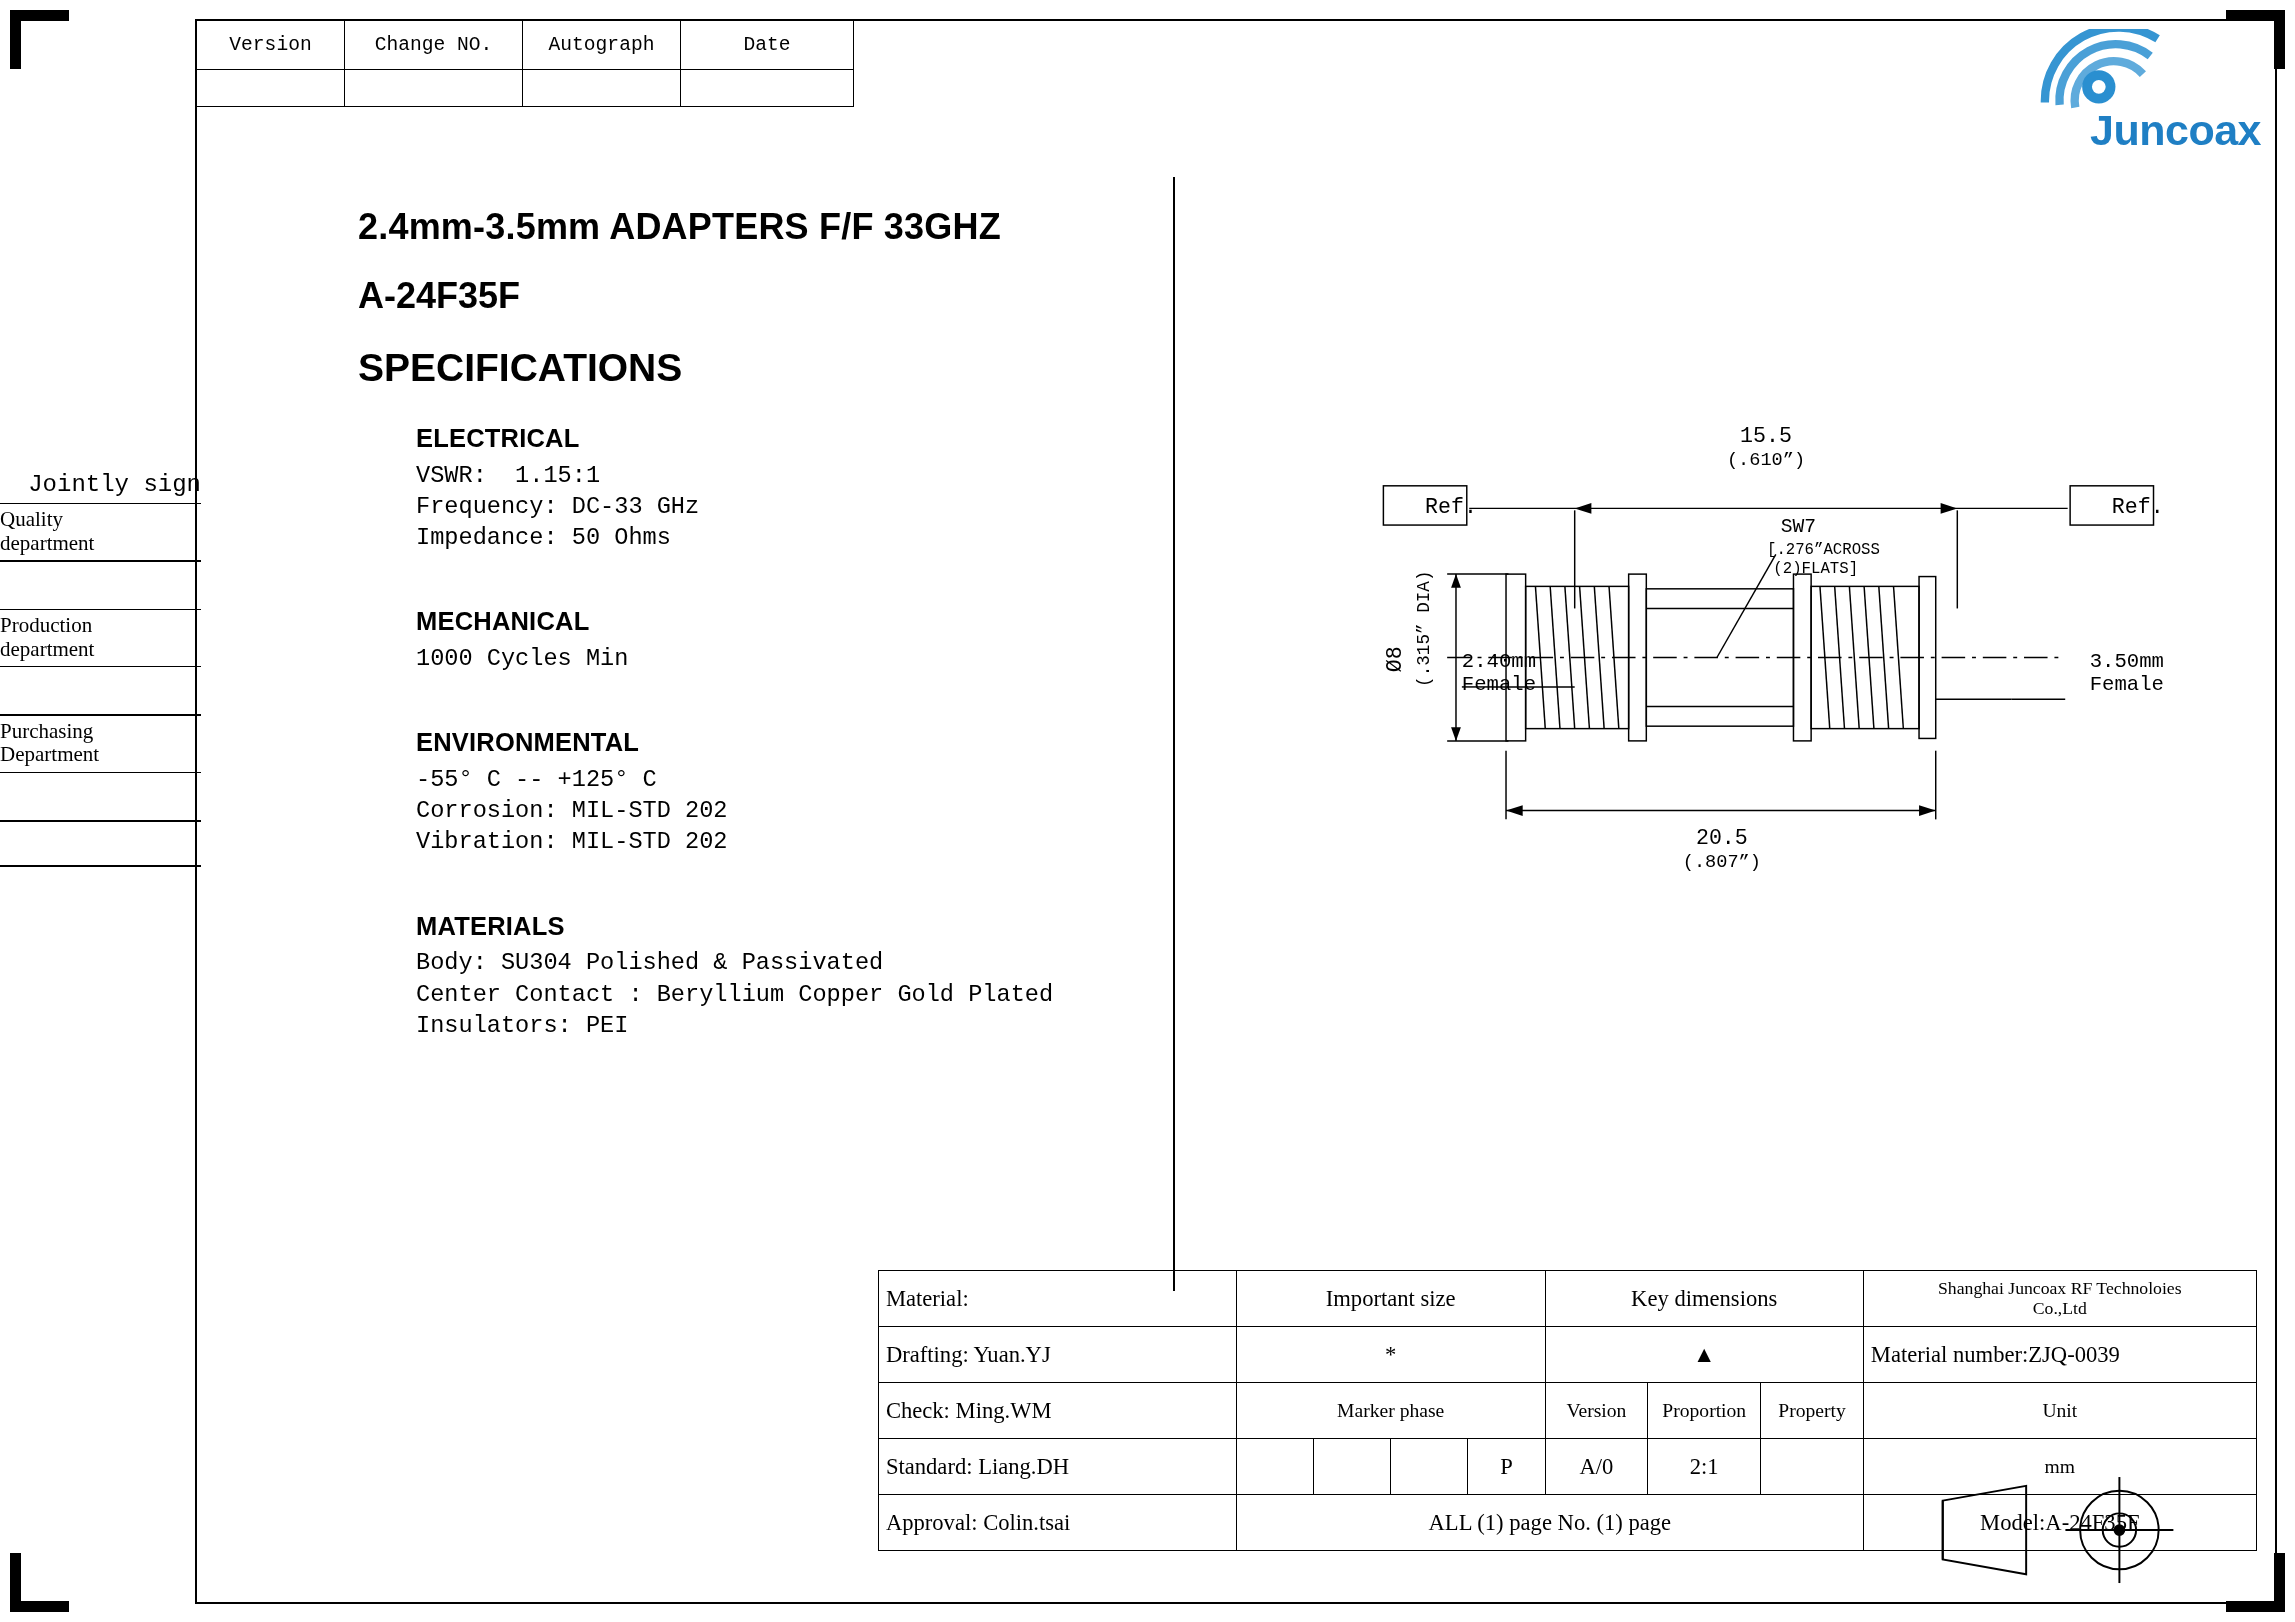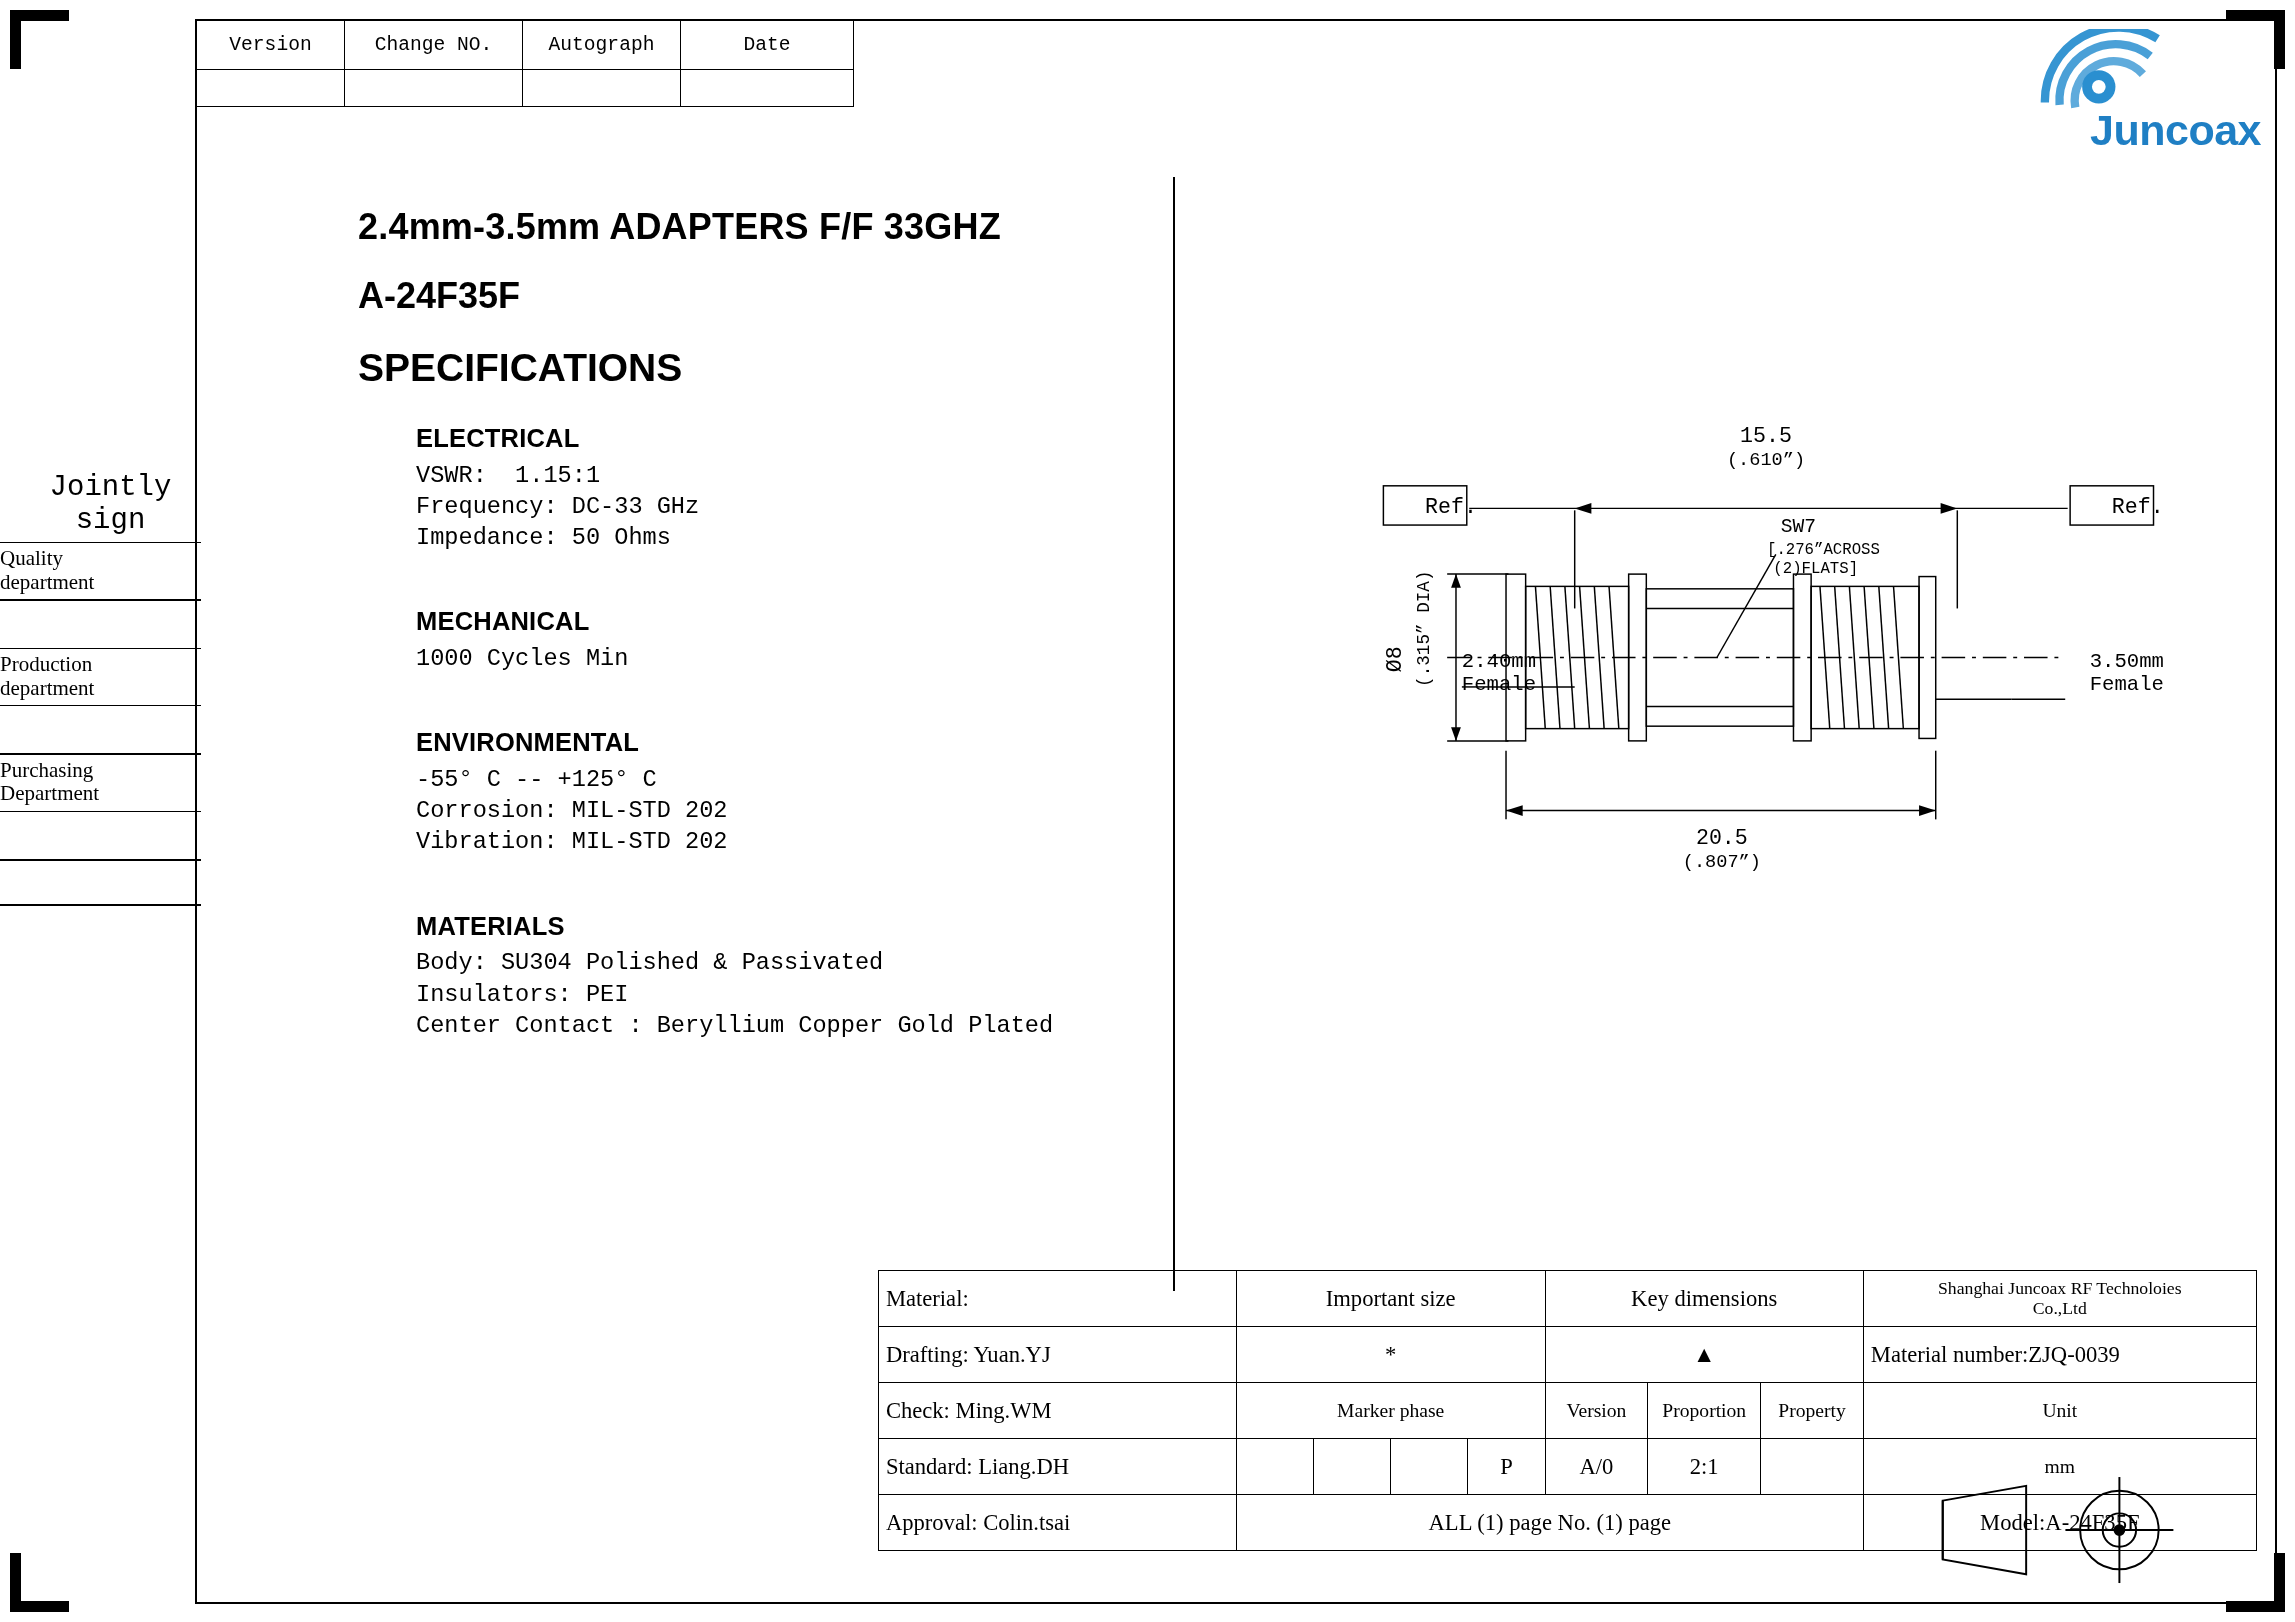--- a/index.html
+++ b/index.html
@@ -21,21 +21,21 @@
   .rev .r2 td{height:36px;}
 
   
   .logo{position:absolute;right:34px;top:29.4px;width:255px;height:128px;}
   .logo .word{position:absolute;left:0;bottom:2.9px;width:100%;text-align:right;
     font-family:"Liberation Sans",sans-serif;font-size:43px;font-weight:bold;color:#1f7fc4;letter-spacing:-0.5px;}
   .logo svg{position:absolute;right:59px;top:0;}
 
   
   .signcol{position:absolute;left:0;top:471px;width:201px;}
-  .signcol .title{font-family:"Liberation Mono",monospace;font-size:29px;text-align:center;padding-left:20px;}
+  .signcol .title{font-family:"Liberation Mono",monospace;font-size:24px;text-align:right;padding-left:20px;}
   .signcol .dept{font-family:"Liberation Serif",serif;font-size:21px;line-height:1.12;padding-top:3.9px;}
   .signcol .rule{height:1.5px;background:#000;margin-top:4.9px;}
   .signcol .gap{height:42px;}
 
   
   .spec{position:absolute;left:358px;top:206px;width:815px;}
   .h1{font-family:"Liberation Sans",sans-serif;font-size:36px;font-weight:bold;letter-spacing:0.2px;}
   .h2{font-family:"Liberation Sans",sans-serif;font-size:36px;font-weight:bold;margin-top:26.5px;}
   .h3{font-family:"Liberation Sans",sans-serif;font-size:39px;font-weight:bold;margin-top:29.4px;}
   .grp{margin-top:34px;padding-left:58px;}
@@ -168,22 +168,22 @@
         <div class="gline">-55° C -- +125° C</div>
         <div class="gline">Corrosion: MIL-STD 202</div>
         <div class="gline">Vibration: MIL-STD 202</div>
       </div>
     </div>
 
     <div class="grp" style="margin-top:54px;">
       <div class="ghead">MATERIALS</div>
       <div class="gblock">
         <div class="gline">Body: SU304 Polished &amp; Passivated</div>
+        <div class="gline">Center Contact : Beryllium Copper Gold Plated</div>
         <div class="gline">Insulators: PEI</div>
-        <div class="gline">Center Contact : Beryllium Copper Gold Plated</div>
       </div>
     </div>
   </div>
 
   <div class="vdiv"></div>
 
   <div class="draw">
     <svg viewBox="0 0 1900 1000">
       <g fill="none" stroke="#000" stroke-width="3">
 

